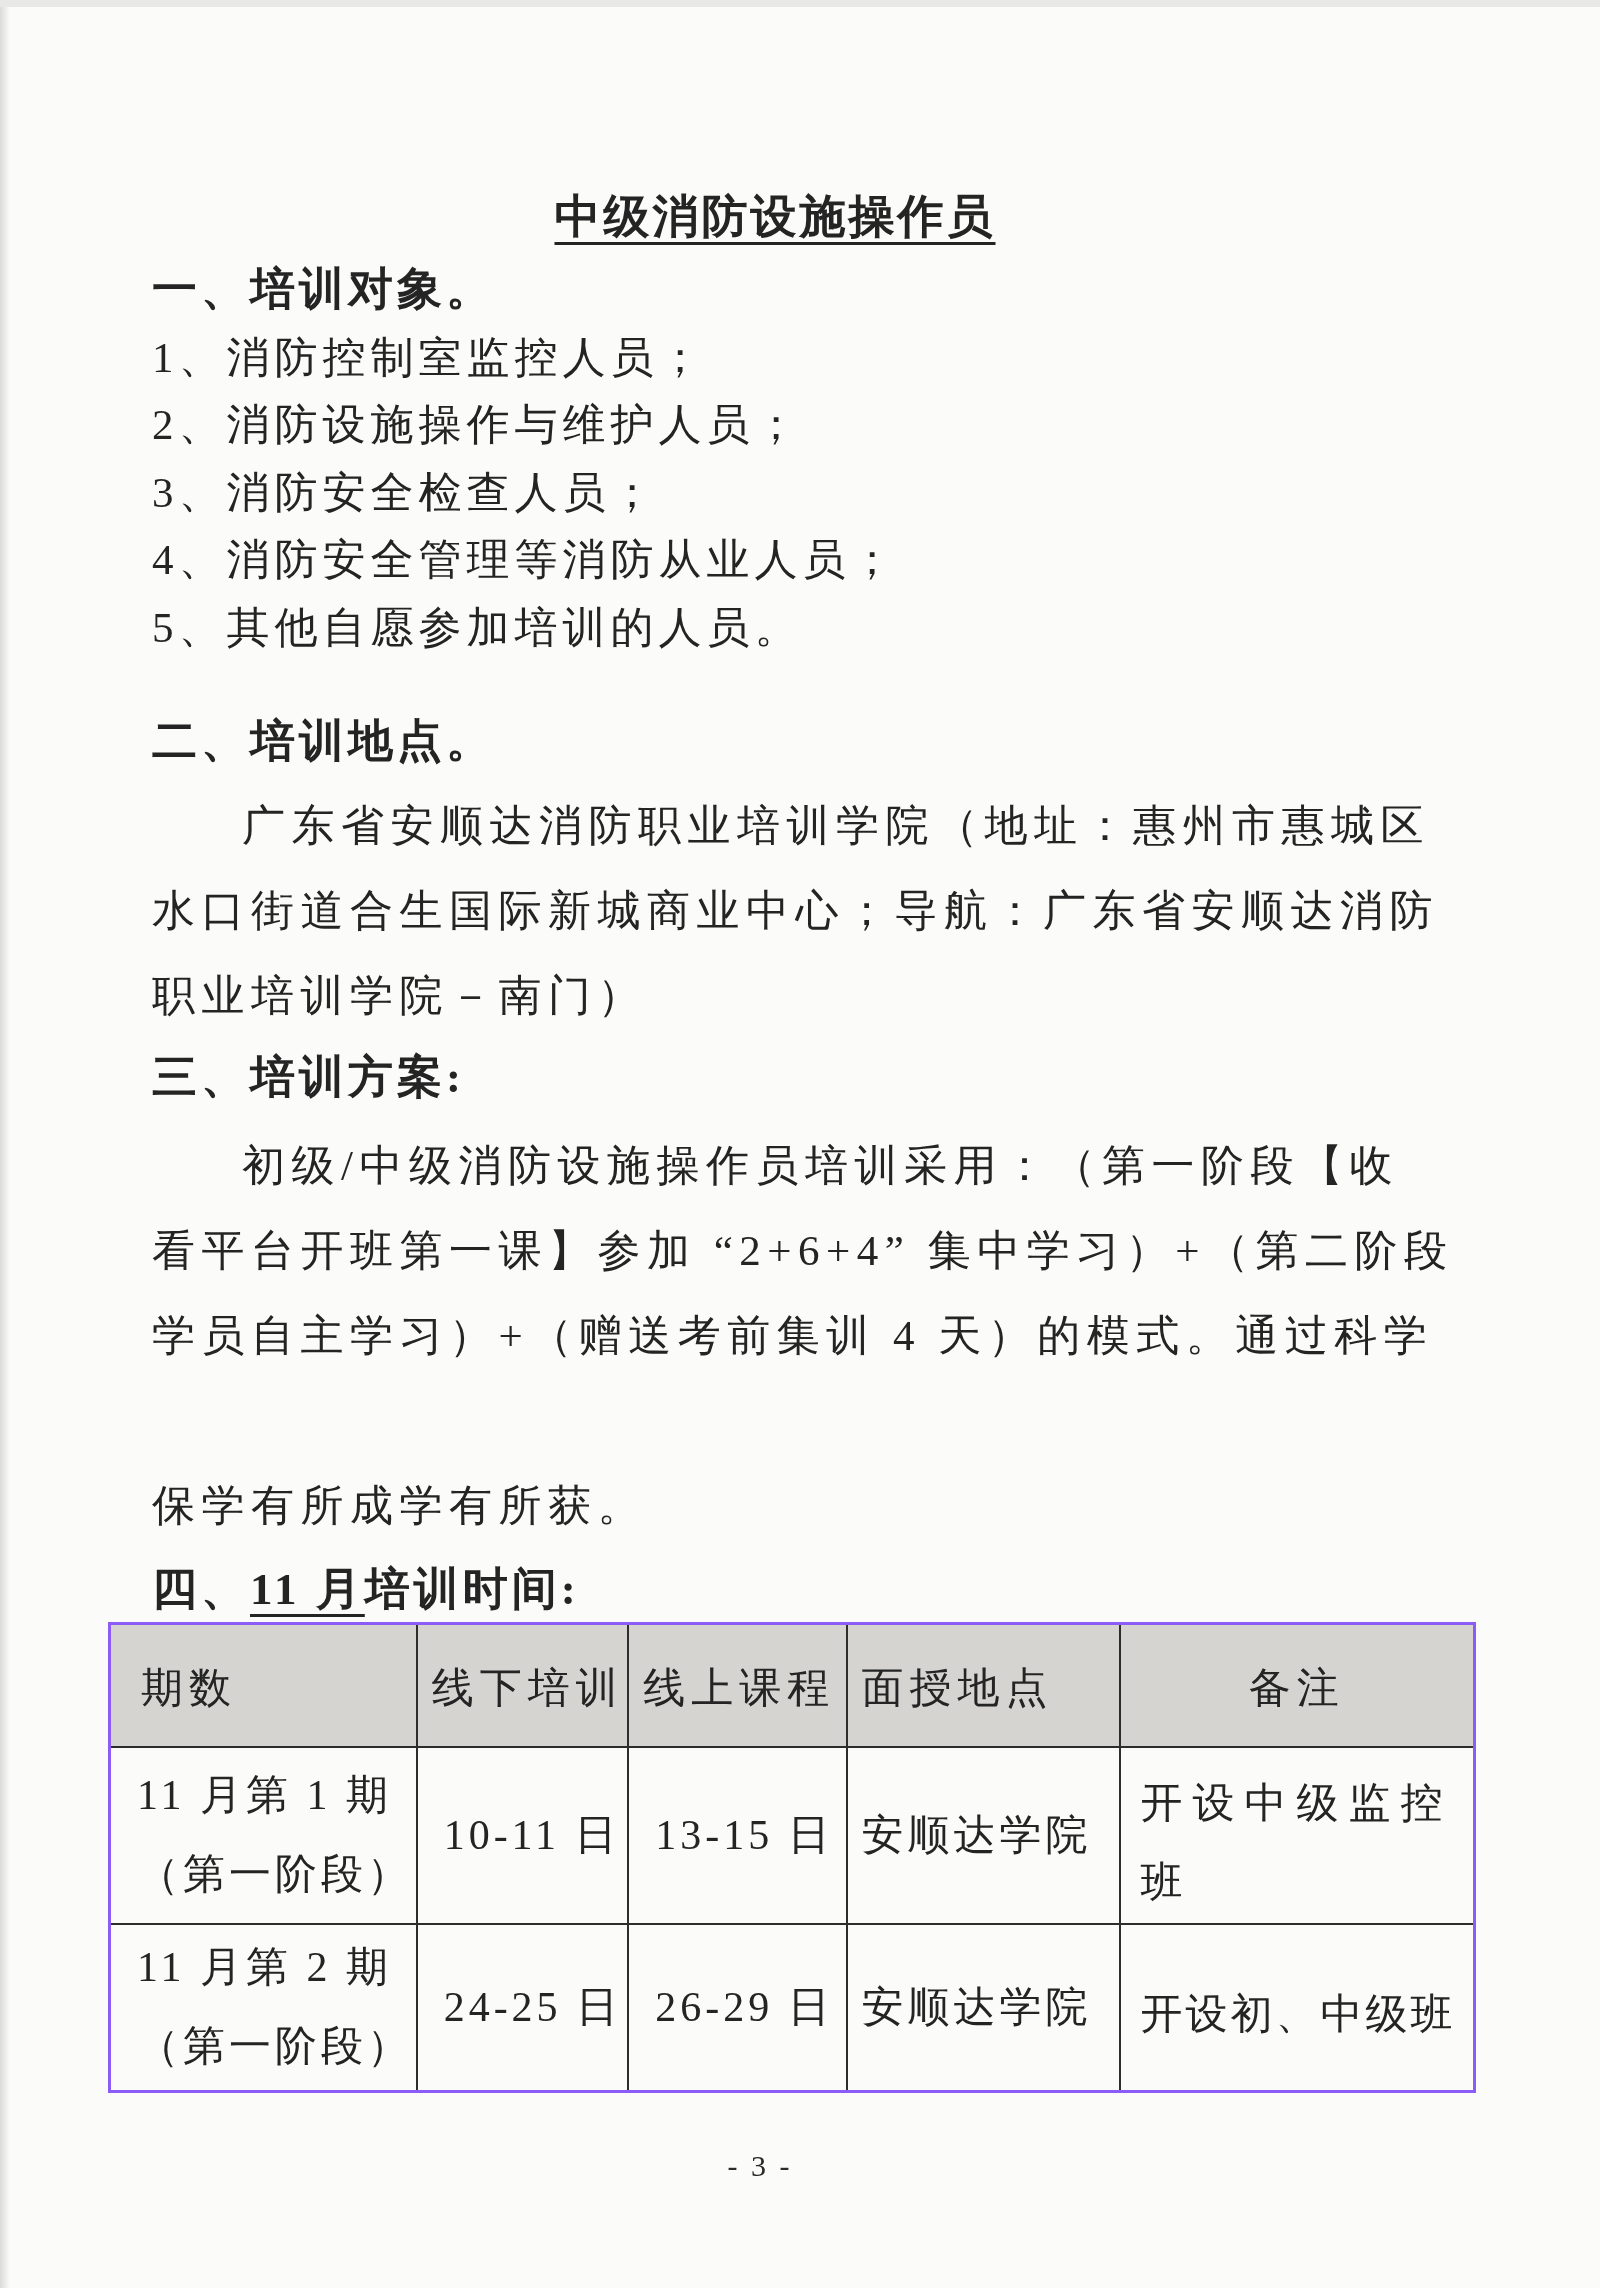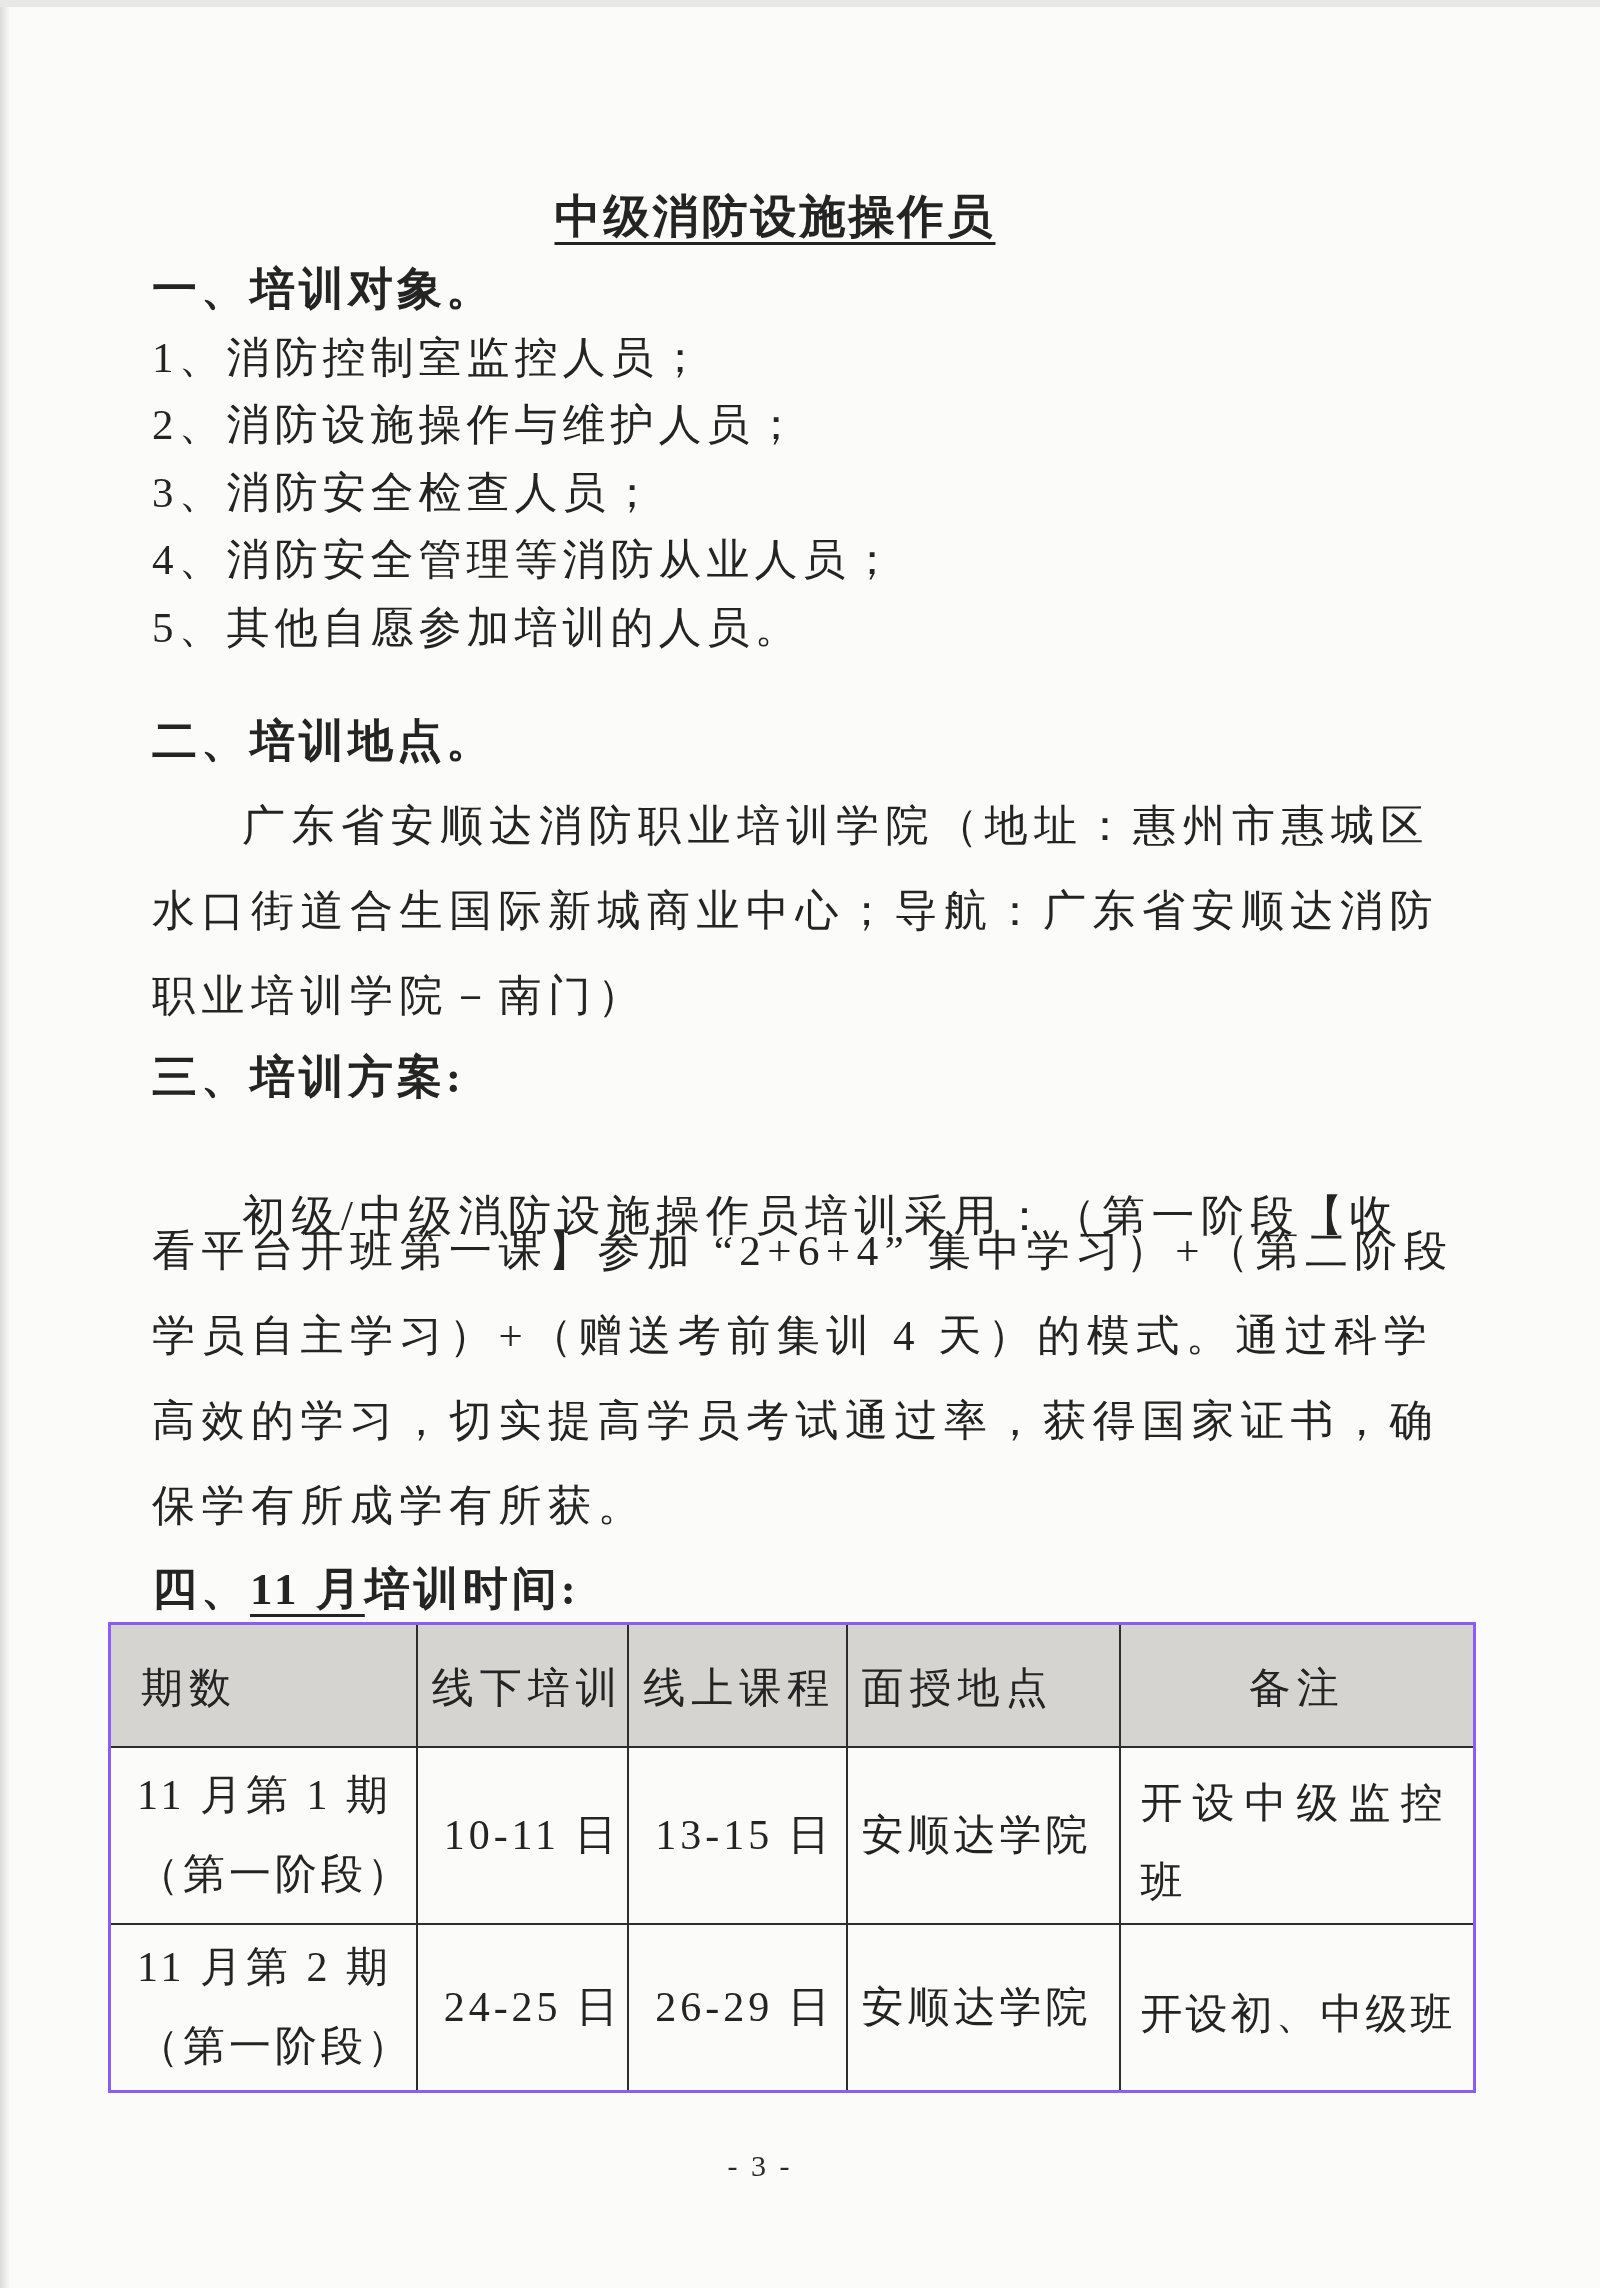--- a/index.html
+++ b/index.html
@@ -48,21 +48,21 @@
   .li3{top:524px;}
   .li4{top:592px;}
   .para-line{
     position:absolute;left:152px;width:1250px;
     font-size:43px;letter-spacing:6.5px;white-space:nowrap;
   }
   .indent{padding-left:90px;}
   .p2l0{top:790px;}
   .p2l1{top:875px;}
   .p2l2{top:960px;}
-  .p3l0{top:1180px;}
+  .p3l0{top:1130px;}
   .p3l1{top:1215px;}
   .p3l2{top:1300px;}
   .p3l3{top:1385px;}
   .p3l4{top:1470px;}
   table.schedule{
     position:absolute;top:1615px;left:108px;
     width:1368px;height:462px;
     border-collapse:collapse;
     table-layout:fixed;
     border:3px solid #8b5cf6;
@@ -118,21 +118,20 @@
 
   <div class="heading h2">二、培训地点。</div>
   <div class="para-line indent p2l0">广东省安顺达消防职业培训学院（地址：惠州市惠城区</div>
   <div class="para-line p2l1">水口街道合生国际新城商业中心；导航：广东省安顺达消防</div>
   <div class="para-line p2l2">职业培训学院－南门）</div>
 
   <div class="heading h3">三、培训方案:</div>
   <div class="para-line indent p3l0">初级/中级消防设施操作员培训采用：（第一阶段【收</div>
   <div class="para-line p3l1">看平台开班第一课】参加 “2+6+4” 集中学习）+（第二阶段</div>
   <div class="para-line p3l2">学员自主学习）+（赠送考前集训 4 天）的模式。通过科学</div>
-  <div class="para-line p3l3">高效的学习，切实提高学员考试通过率，获得国家证书，确</div>
   <div class="para-line p3l4">保学有所成学有所获。</div>
 
   <div class="heading h4">
     <span>四、</span><span class="u">11 月</span><span>培训时间:</span>
   </div>
 
   <table class="schedule">
     <colgroup>
       <col style="width:22.5%">
       <col style="width:15.5%">

